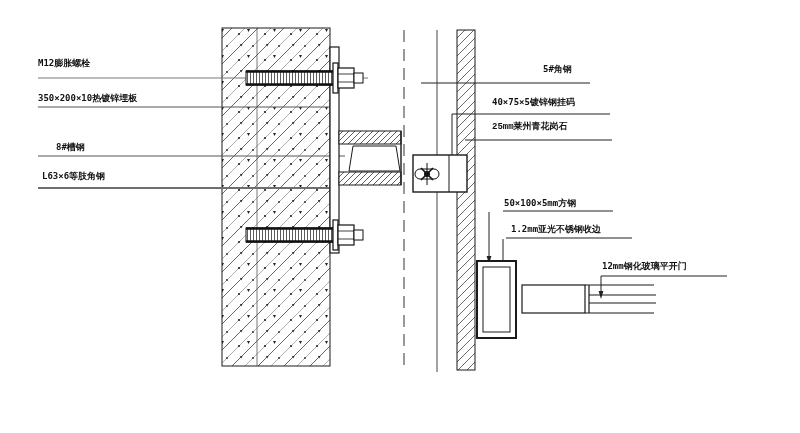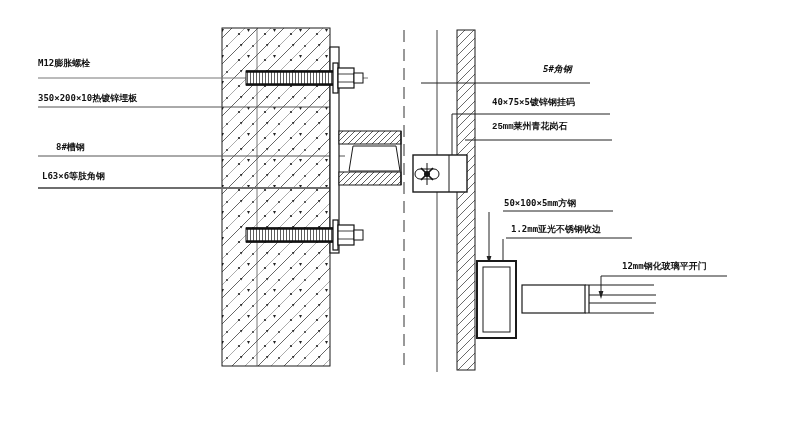--- a/index.html
+++ b/index.html
@@ -139,20 +139,20 @@
       <line x1="589" y1="295" x2="656" y2="295" stroke="#1a1a1a" stroke-width="1"></line>
       <line x1="589" y1="303" x2="656" y2="303" stroke="#1a1a1a" stroke-width="1"></line>
       <line x1="585" y1="313" x2="654" y2="313" stroke="#1a1a1a" stroke-width="1.2"></line>
     </g>
   </svg>
 
   <div class="cad-label" style="left:38px;top:58px;">M12膨胀螺栓</div>
   <div class="cad-label" style="left:38px;top:93px;text-align:center;">350×200×10热镀锌埋板</div>
   <div class="cad-label" style="left:56px;top:142px;">8#槽钢</div>
   <div class="cad-label" style="left:42px;top:171px;">L63×6等肢角钢</div>
-  <div class="cad-label" style="left:543px;top:64px;font-style:italic;">5#角钢</div>
+  <div class="cad-label" style="left:543px;top:64px;">5#角钢</div>
   <div class="cad-label" style="left:492px;top:97px;">40×75×5镀锌钢挂码</div>
   <div class="cad-label" style="left:492px;top:122px;font-family:Liberation Mono, monospace;">25mm莱州青花岗石</div>
   <div class="cad-label" style="left:504px;top:198px;">50×100×5mm方钢</div>
   <div class="cad-label" style="left:511px;top:224px;text-align:center;">1.2mm亚光不锈钢收边</div>
-  <div class="cad-label" style="left:622px;top:261px;text-align:center;">12mm钢化玻璃平开门</div>
+  <div class="cad-label" style="left:602px;top:261px;text-align:center;">12mm钢化玻璃平开门</div>
 
 </div>
 
 </body></html>

